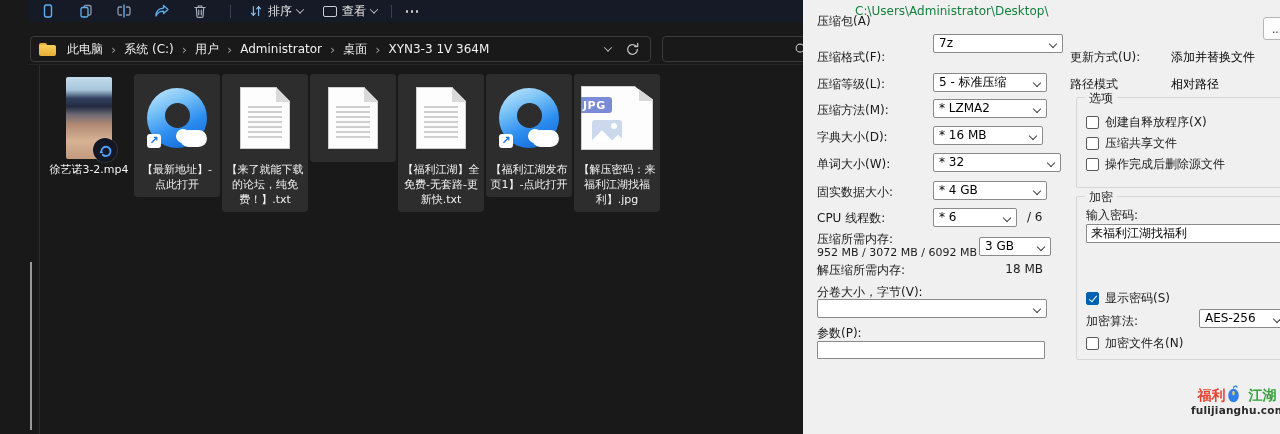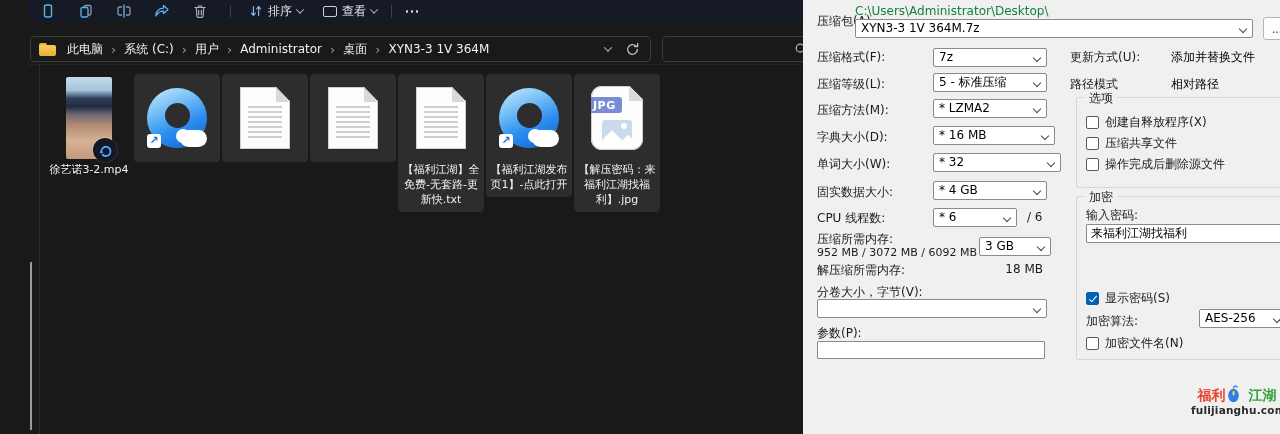--- a/index.html
+++ b/index.html
@@ -45,21 +45,21 @@
          background:repeating-linear-gradient(180deg,#cfcfcf 0 1.5px,transparent 1.5px 5px);}
   
   .qq{width:62px;height:62px;position:relative;}
   .ring{position:absolute;inset:1px;border-radius:50%;background:linear-gradient(155deg,#cdeaff 0%,#7cc4f7 30%,#2c8df0 62%,#0f62cf 100%);}
   .hole{position:absolute;left:19px;top:16px;width:25px;height:25px;border-radius:50%;background:#2d2d2d;}
   .c1{position:absolute;right:1px;bottom:2px;width:27px;height:17px;background:#fff;border-radius:9px;}
   .c2{position:absolute;right:18px;bottom:6px;width:14px;height:14px;background:#fff;border-radius:50%;}
   .scut{position:absolute;left:1px;bottom:1px;width:14px;height:14px;background:#fff;border-radius:3px;
         color:#1c6fe0;font-size:11px;font-weight:bold;line-height:14px;text-align:center;}
   
-  .jpgpg{width:52px;height:64px;border-radius:11px;clip-path:polygon(0 0,74% 0,100% 21%,100% 100%,0 100%);}
+  .jpgpg{width:72px;height:64px;border-radius:0;clip-path:polygon(0 0,74% 0,100% 21%,100% 100%,0 100%);}
   .jbadge{position:absolute;left:-4px;top:11px;background:#7b8cd6;color:#fff;font-size:11px;font-weight:bold;
           padding:1.5px 6px;border-radius:3px;letter-spacing:.5px;}
   .jpic{position:absolute;left:11px;top:34px;width:30px;height:22px;background:#ccd9ec;border-radius:3px;overflow:hidden;}
   .jsun{position:absolute;right:5px;top:3px;width:6px;height:6px;border-radius:50%;background:#fff;}
   .jmnt{position:absolute;left:1px;bottom:-10px;width:18px;height:18px;background:#fff;transform:rotate(45deg);}
   .jmnt2{position:absolute;right:-4px;bottom:-12px;width:16px;height:16px;background:#fff;transform:rotate(45deg);}
   
   .vthumb{width:46px;height:82px;border-radius:2px;position:relative;
           background:linear-gradient(180deg,#c3dcec 0%,#a6c4da 16%,#31405f 26%,#222a40 36%,#6e6a75 46%,#b28a74 58%,#d7b294 78%,#c29a7e 100%);}
   .play{position:absolute;right:-5px;bottom:-3px;width:24px;height:24px;border-radius:50%;background:#141824;
@@ -200,28 +200,30 @@
         <div class="tile sel" style="left:106px">
        <div class="icon-box">
             <div class="qq">
       <i class="ring"></i>
               <i class="hole"></i>
               <i class="c2"></i>
               <i class="c1"></i>
       <span class="scut">↗</span>
             </div>
           </div>
+       <div class="flabel">【最新地址】-点此打开</div>
      </div>
         <div class="tile sel" style="left:194px">
        <div class="icon-box">
             <div class="pg">
       <i class="fold"></i>
               <i class="lines"></i>
             </div>
           </div>
+       <div class="flabel">【来了就能下载的论坛，纯免费！】.txt</div>
      </div>
         <div class="tile sel" style="left:282px">
        <div class="icon-box">
             <div class="pg">
       <i class="fold"></i>
               <i class="lines"></i>
             </div>
           </div>
      </div>
         <div class="tile sel" style="left:370px">
@@ -259,44 +261,40 @@
           </div>
        <div class="flabel">【解压密码：来福利江湖找福利】.jpg</div>
      </div>
       </div>
     <span class="collapse">‹</span>
   </section>
 
   <section class="dialog">
     <div class="dlabel" style="left:14px;top:13px">压缩包(A)</div>
     <div class="dpath">C:\Users\Administrator\Desktop\</div>
-    <div class="combo" style="left:52px;top:19px;width:398px">
-      <span>XYN3-3 1V 364M.7z</span>
-      <i class="chev"></i>
-    </div>
     <button class="browse">...</button>
 
     <div id="leftRows">
         <div class="dlabel" style="left:14px;top:49px">压缩格式(F):</div>
-     <div class="combo" style="left:130px;top:48px;width:114px">
+     <div class="combo" style="left:130px;top:34px;width:130px">
        <span>7z</span>
        <i class="chev"></i>
      </div>
         <div class="dlabel" style="left:14px;top:76px">压缩等级(L):</div>
      <div class="combo" style="left:130px;top:73px;width:114px">
        <span>5 - 标准压缩</span>
        <i class="chev"></i>
      </div>
         <div class="dlabel" style="left:14px;top:102px">压缩方法(M):</div>
      <div class="combo" style="left:130px;top:99px;width:114px">
        <span>* LZMA2</span>
        <i class="chev"></i>
      </div>
         <div class="dlabel" style="left:14px;top:129px">字典大小(D):</div>
-     <div class="combo" style="left:130px;top:126px;width:122px">
+     <div class="combo" style="left:130px;top:126px;width:110px">
        <span>* 16 MB</span>
        <i class="chev"></i>
      </div>
         <div class="dlabel" style="left:14px;top:156px">单词大小(W):</div>
      <div class="combo" style="left:130px;top:153px;width:128px">
        <span>* 32</span>
        <i class="chev"></i>
      </div>
         <div class="dlabel" style="left:14px;top:184px">固实数据大小:</div>
      <div class="combo" style="left:130px;top:181px;width:114px">

